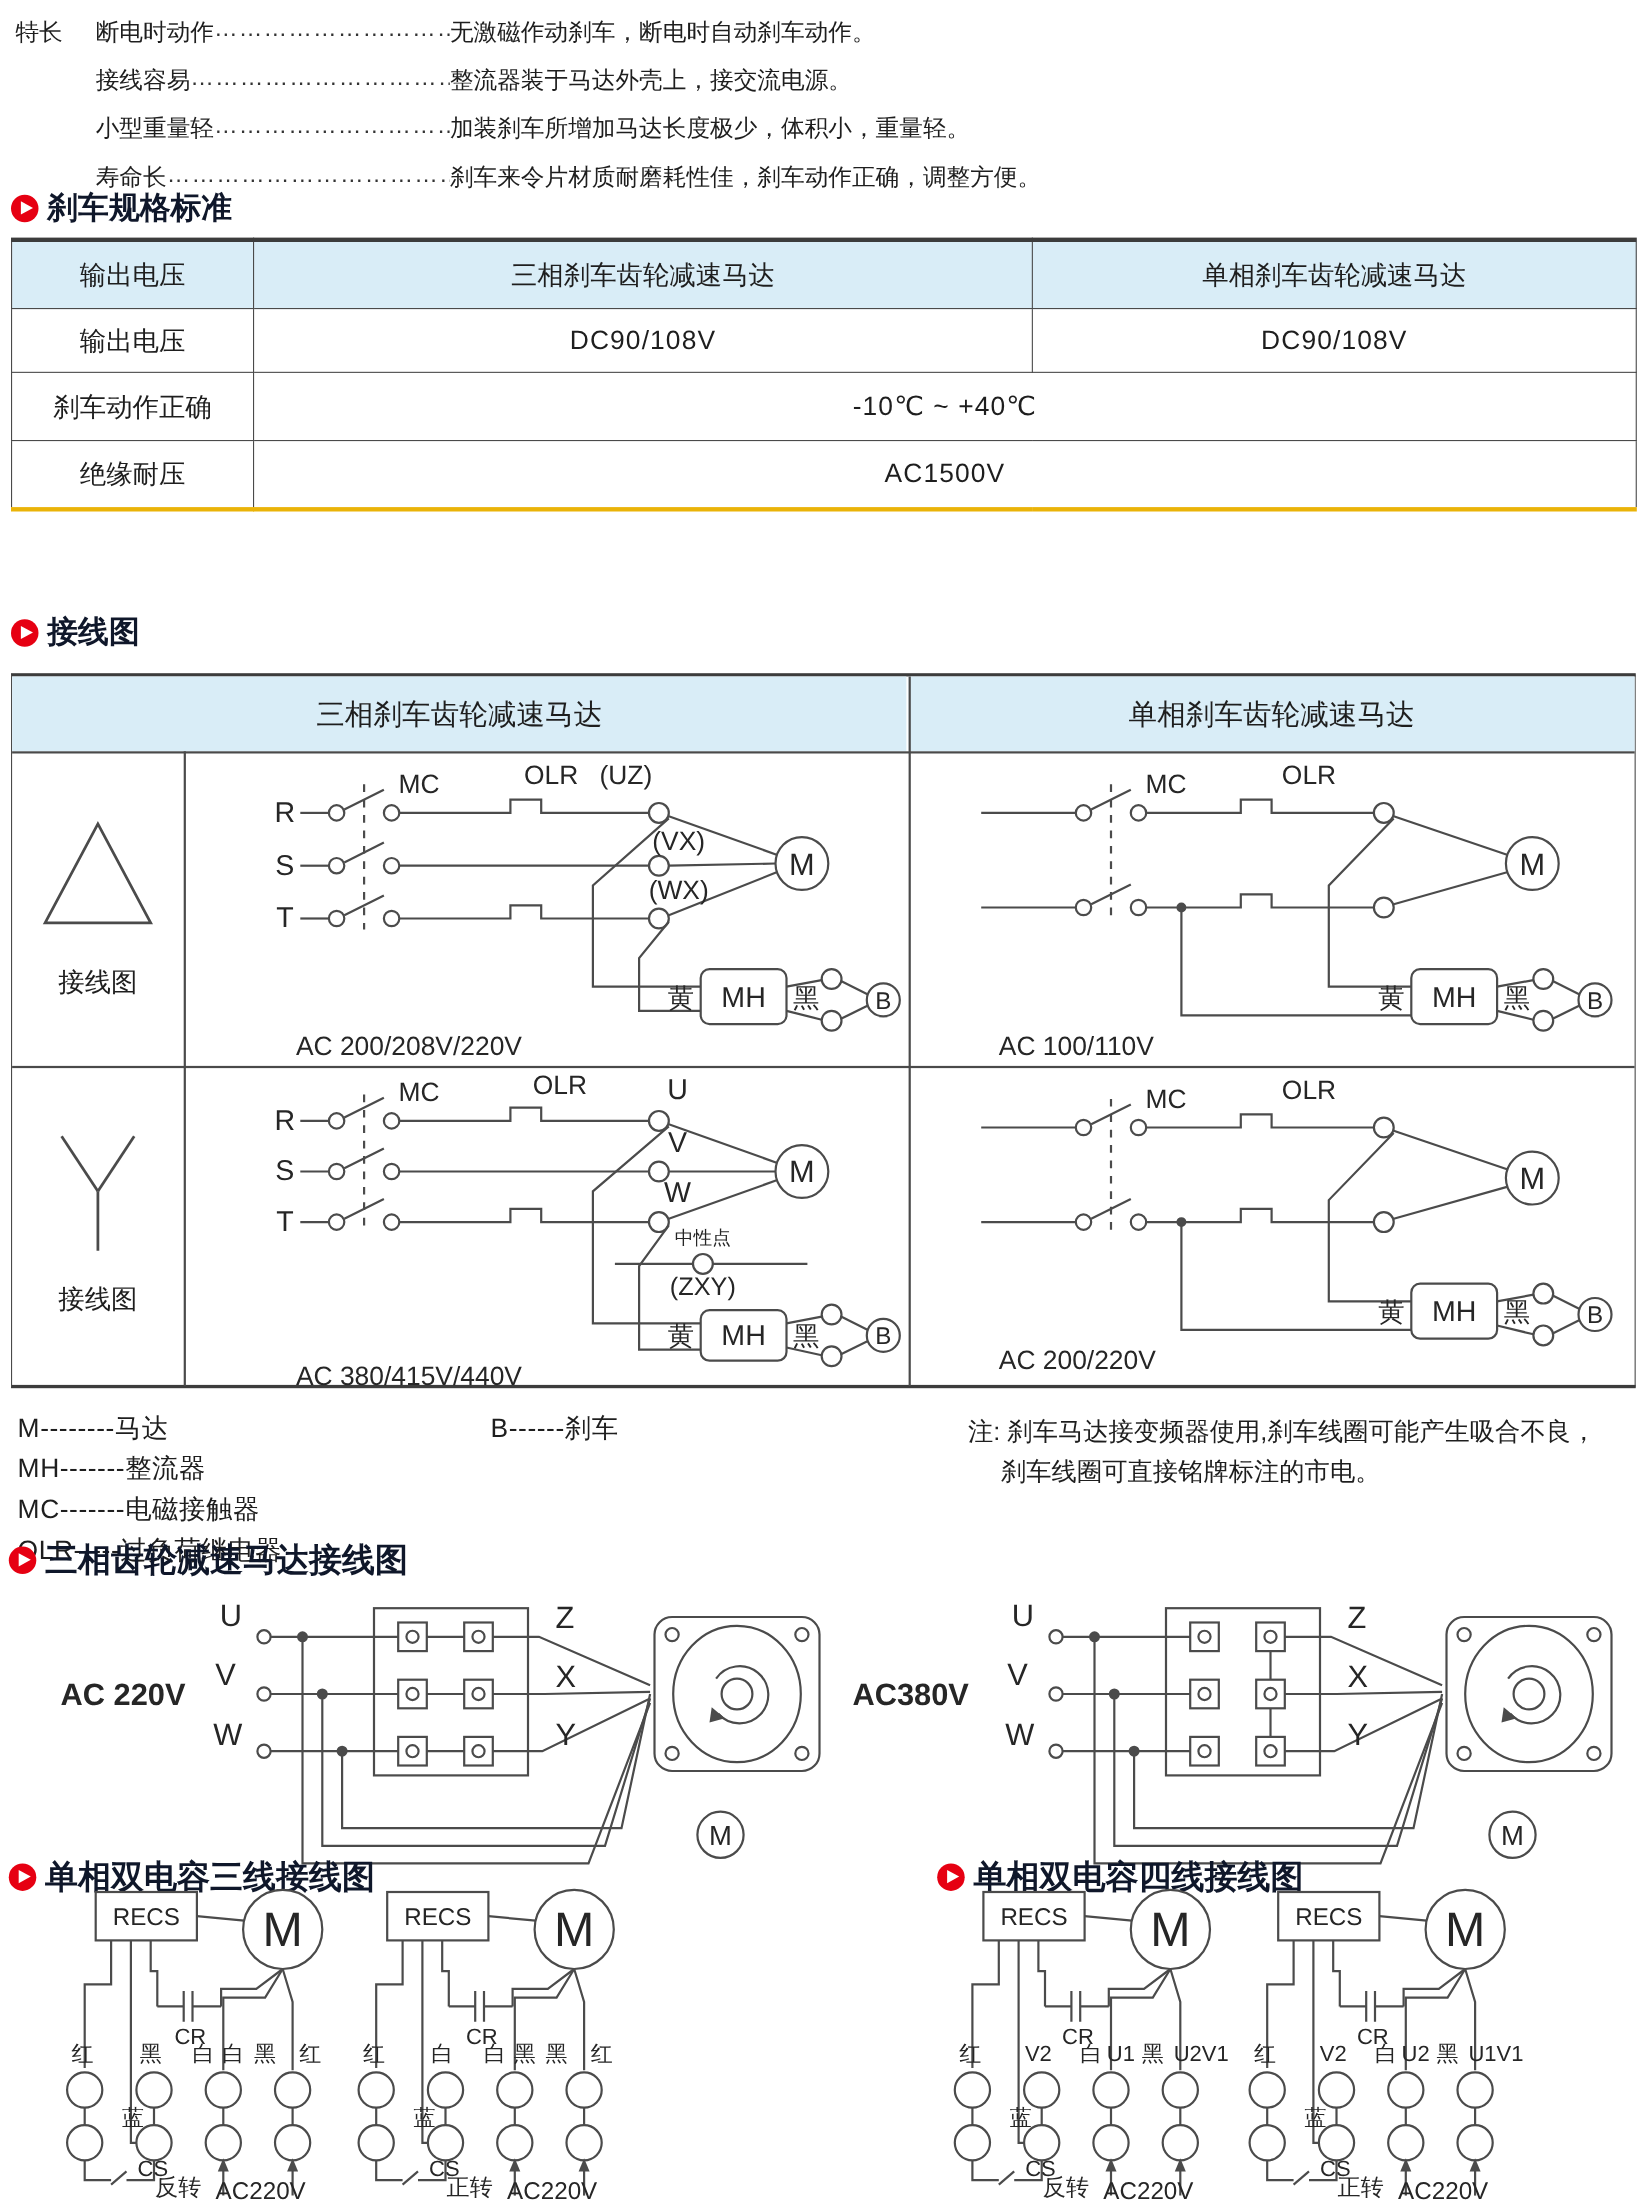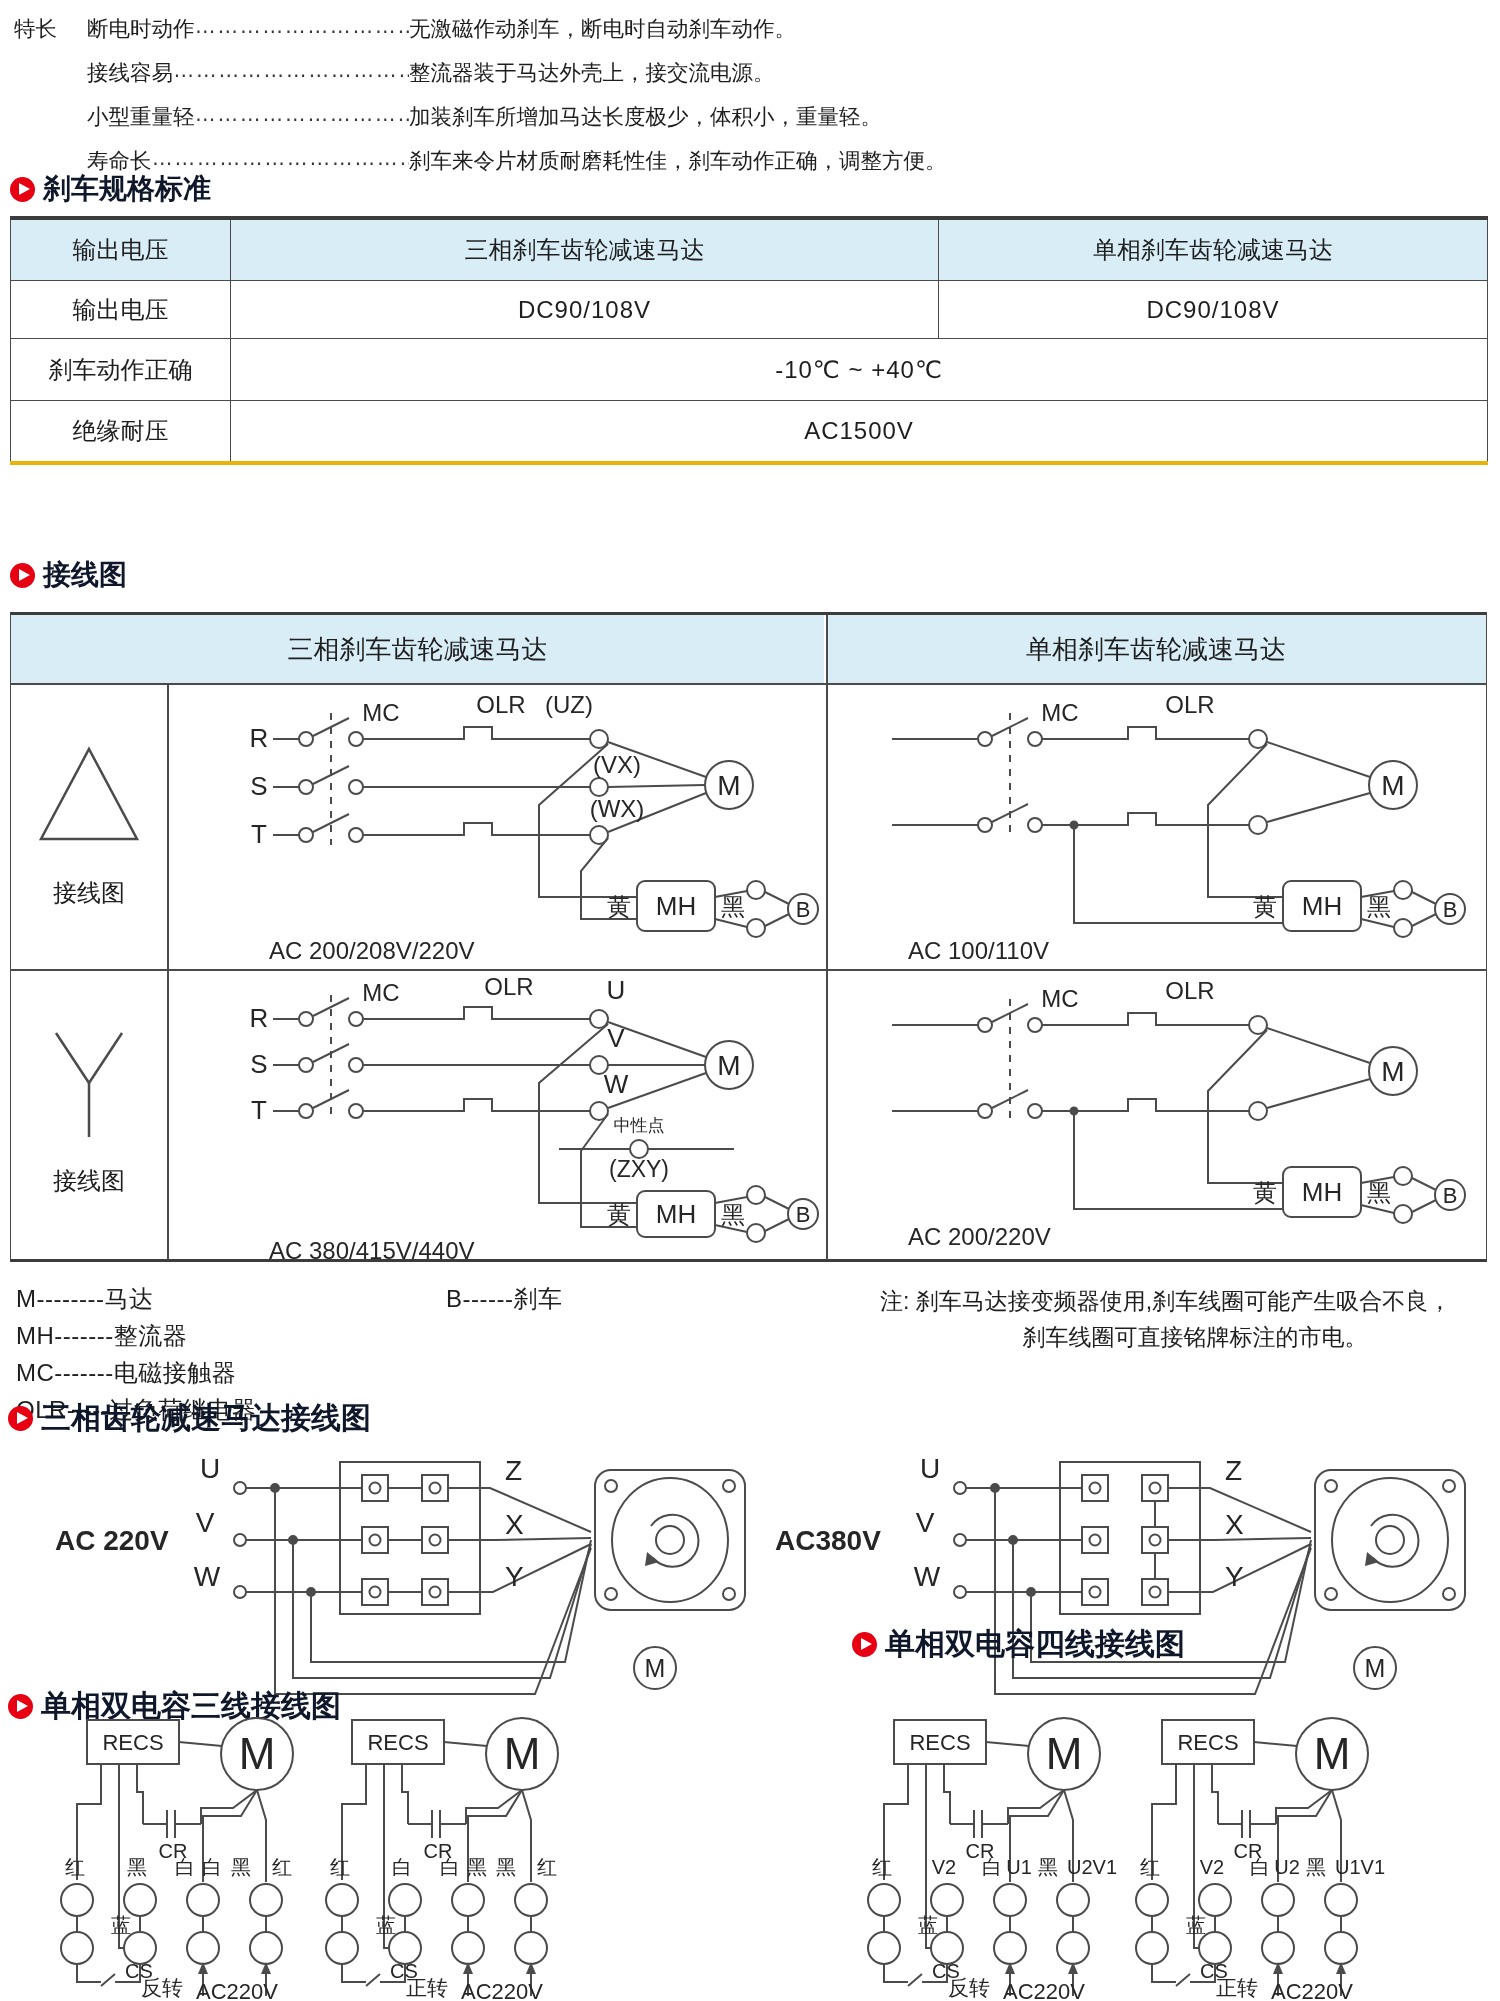--- a/index.html
+++ b/index.html
@@ -332,21 +332,21 @@
 </div>
 
 <div class="abs legend" style="left:16px;top:1280px;">
   <div><span class="c1">M--------马达</span><span>B------刹车</span></div>
   <div>MH-------整流器</div>
   <div>MC-------电磁接触器</div>
   <div>OLR-----过负荷继电器</div>
 </div>
 <div class="abs note" style="left:880px;top:1283px;width:600px;">
   <div>注: 刹车马达接变频器使用,刹车线圈可能产生吸合不良，</div>
-  <div style="padding-left:30px;text-align:center;">刹车线圈可直接铭牌标注的市电。</div>
+  <div style="padding-left:30px;">刹车线圈可直接铭牌标注的市电。</div>
 </div>
 
 <div class="abs sec-hdr" style="left:8px;top:1398px;font-size:30px;">
   <span class="play"></span>
   <span>三相齿轮减速马达接线图</span>
 </div>
 
 <svg class="abs" style="left:35px;top:1440px;" width="730" height="262" viewBox="0 0 730 262">
   <g stroke="#4b4b4b" stroke-width="2" fill="none">
     <circle cx="205" cy="48" r="6" fill="#fff"></circle>
@@ -451,21 +451,21 @@
   <text x="470" y="40" font-size="28">Z</text>
   <text x="470" y="94" font-size="28">X</text>
   <text x="470" y="146" font-size="28">Y</text>
   <text x="620" y="237" font-size="25" text-anchor="middle">M</text>
 </svg>
 
 <div class="abs sec-hdr" style="left:8px;top:1686px;font-size:30px;">
   <span class="play"></span>
   <span>单相双电容三线接线图</span>
 </div>
-<div class="abs sec-hdr" style="left:852px;top:1624px;font-size:30px;">
+<div class="abs sec-hdr" style="left:852px;top:1686px;font-size:30px;">
   <span class="play"></span>
   <span>单相双电容四线接线图</span>
 </div>
 
 <svg class="abs" style="left:45px;top:1712px;" width="300" height="289" viewBox="0 0 300 289">
   <g stroke="#4b4b4b" stroke-width="2" fill="none">
     <rect x="42" y="8" width="92" height="44" fill="#fff"></rect>
     <circle cx="212" cy="42" r="36" fill="#fff"></circle>
     <polyline points="56,52 56,92 32,92 32,168"></polyline>
     <polyline points="74,52 74,236 79,236"></polyline>

